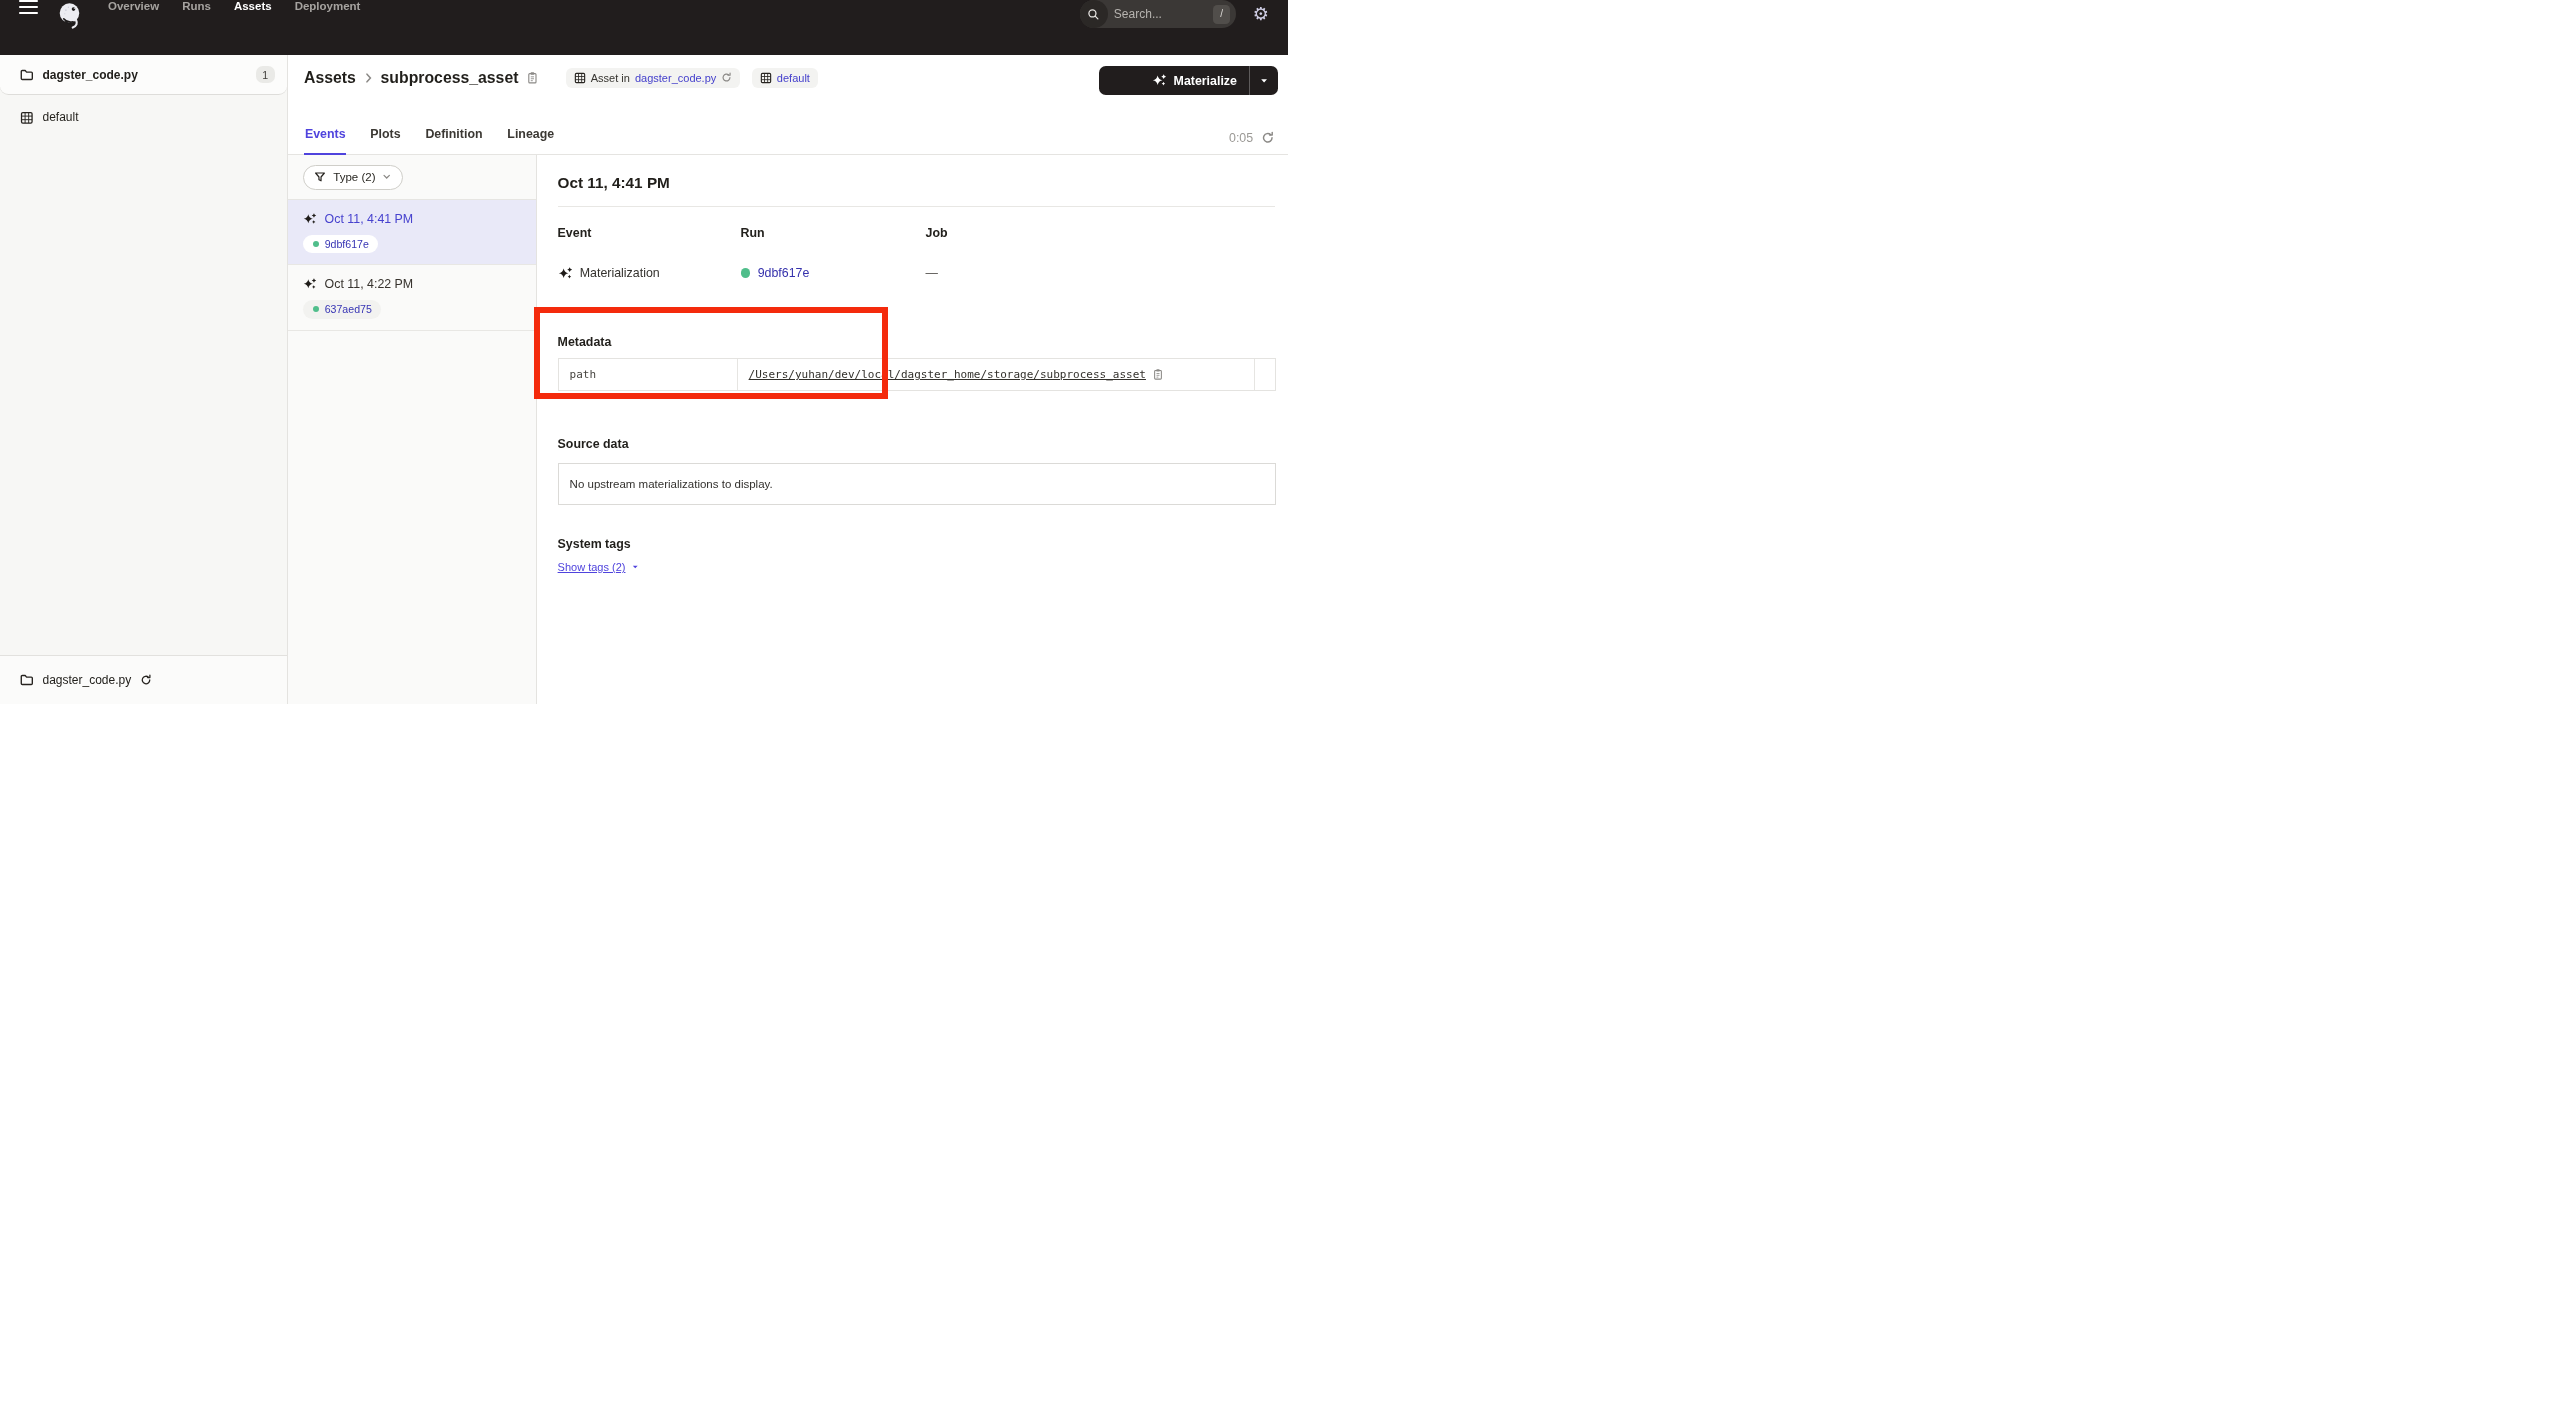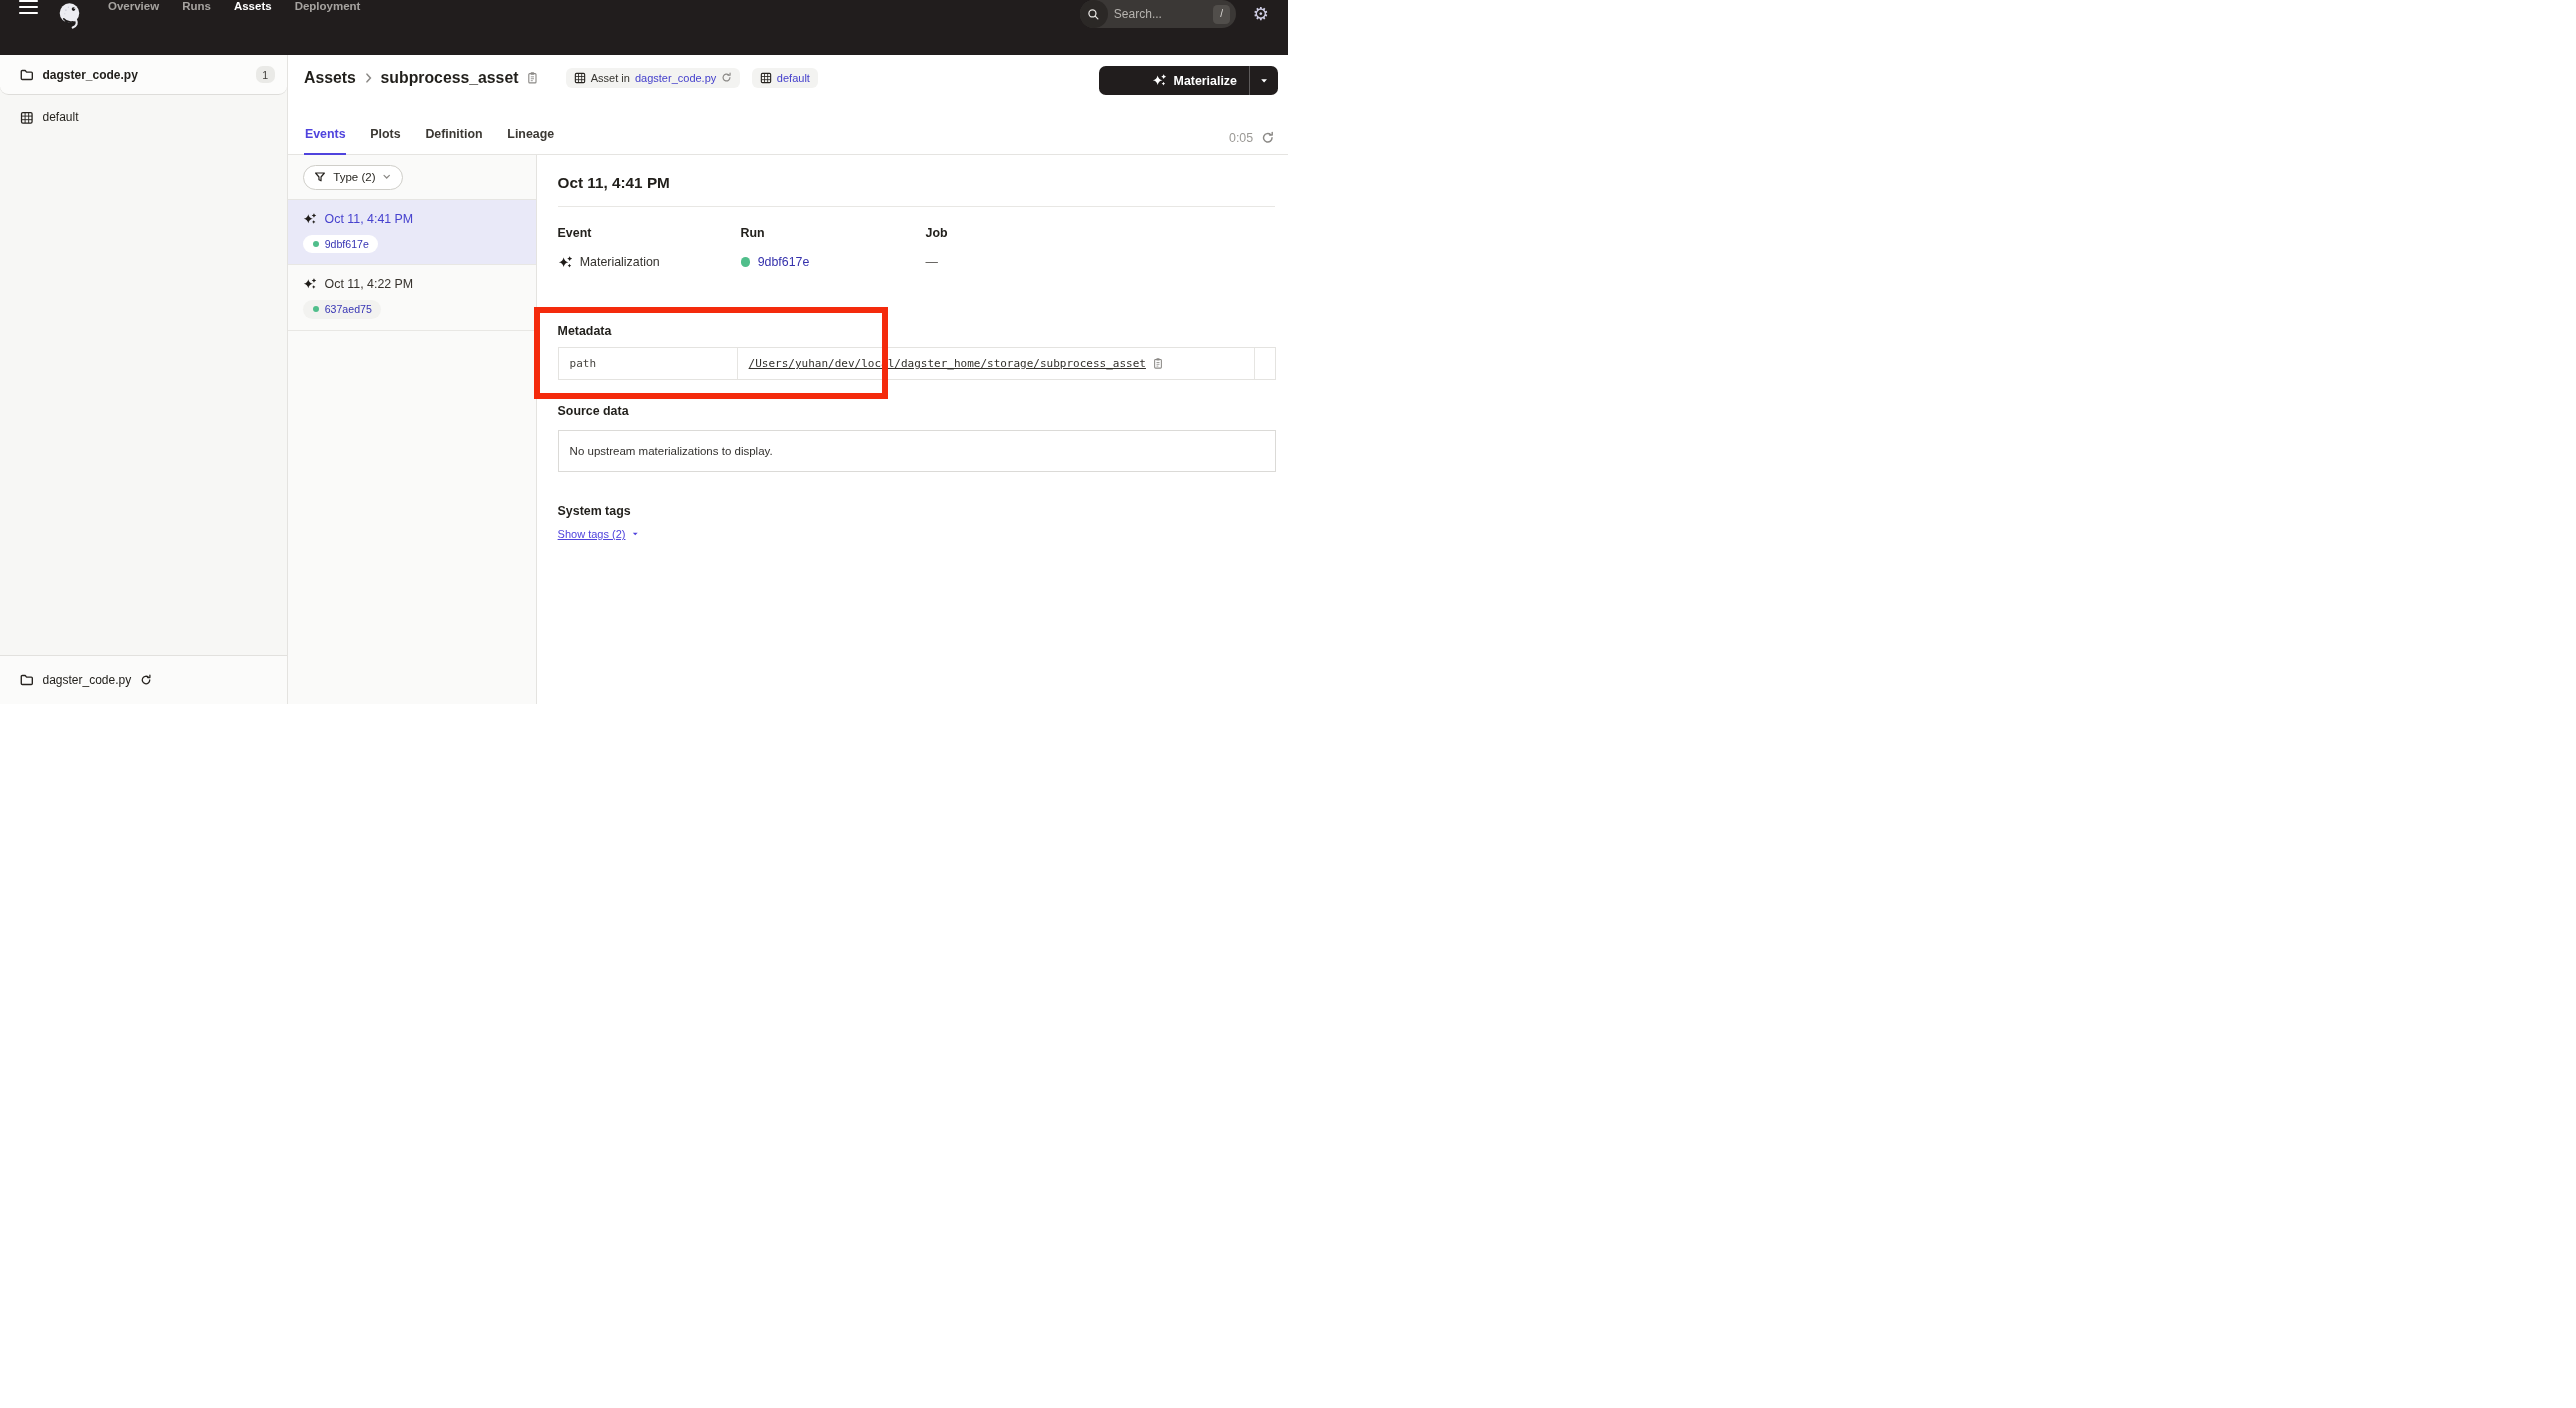--- a/index.html
+++ b/index.html
@@ -92,35 +92,35 @@
   .dot-lg { width:9.4px; height:9.4px; border-radius:50%; background:#50BE8B; }
 
   
   .detail { position:absolute; left:538px; top:155px; right:0; bottom:0; background:#fff;
             padding:19px 12.8px 0 19.6px; }
   .detail-title { font-size:15.3px; font-weight:700; color:#211F1B; }
   .detail-divider { height:0.9px; background:#E8E7E4; margin-top:13.6px; }
   .fields { display:flex; margin-top:19.6px; }
   .field { width:183px; } .field.run-col { width:185px; }
   .f-label { font-size:12.4px; font-weight:700; color:#23211D; }
-  .f-value { margin-top:15px; display:flex; align-items:center; gap:7.7px; font-size:12.4px; color:#33312D; }
+  .f-value { margin-top:26px; display:flex; align-items:center; gap:7.7px; font-size:12.4px; color:#33312D; }
   .run-link { color:#3531AC; cursor:pointer; }
   .dash { color:#55534F; }
   .section-title { font-size:12.4px; font-weight:700; color:#211F1B; }
   .meta-title { margin-top:54px; }
   .meta-table { margin-top:9.4px; width:718px; border:0.9px solid #E4E3E0;
                 font-family:"DejaVu Sans Mono", monospace; font-size:11px; }
   .meta-row { display:grid; grid-template-columns:178px 1fr 21px; height:31.5px; }
   .meta-row + .meta-row { border-top:0.9px solid #E6E5E2; }
   .meta-cell { display:flex; align-items:center; padding-left:11px; overflow:hidden; }
   .meta-cell.key { color:#474540; }
   .meta-cell.value { border-left:0.9px solid #E6E5E2; color:#34322E; gap:6px; }
   .meta-cell.extra { border-left:0.9px solid #E6E5E2; padding:0; }
   .path-link { color:#33312C; text-decoration:underline; white-space:nowrap; cursor:pointer; }
-  .source-title { margin-top:24px; }
+  .source-title { margin-top:46px; }
   .source-box { margin-top:12px; width:718px; height:42px; border:0.9px solid #DBDAD7;
                 display:flex; align-items:center; padding-left:11px; font-size:11.5px; color:#33312E; }
   .systags-title { margin-top:31.5px; }
   .show-tags { margin-top:10.2px; display:inline-flex; align-items:center; gap:5.1px;
                color:#4F43DD; font-size:11px; cursor:pointer; }
   .show-tags .lbl { text-decoration:underline; }
 
   
   .annotation { position:absolute; left:534px; top:307px; width:354px; height:92px;
                 border:6px solid #F42A0C; z-index:40; pointer-events:none; }

